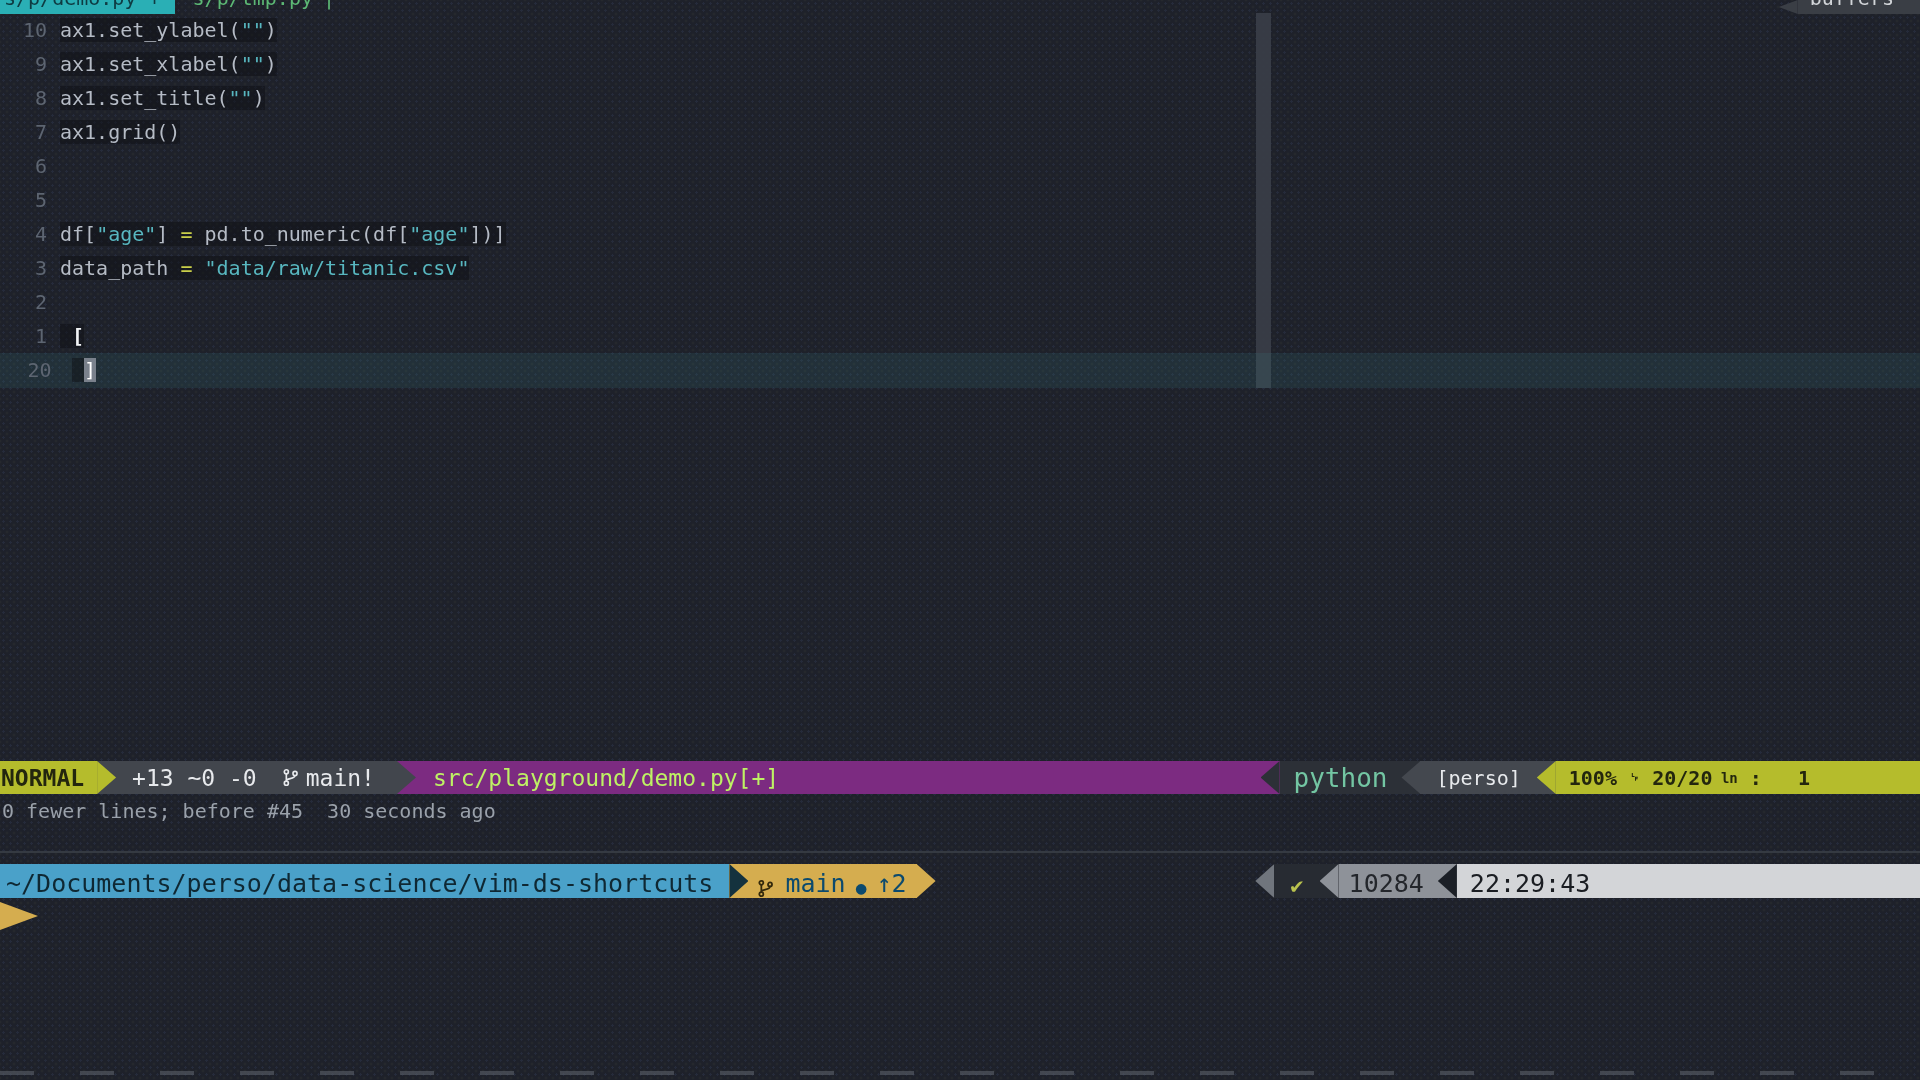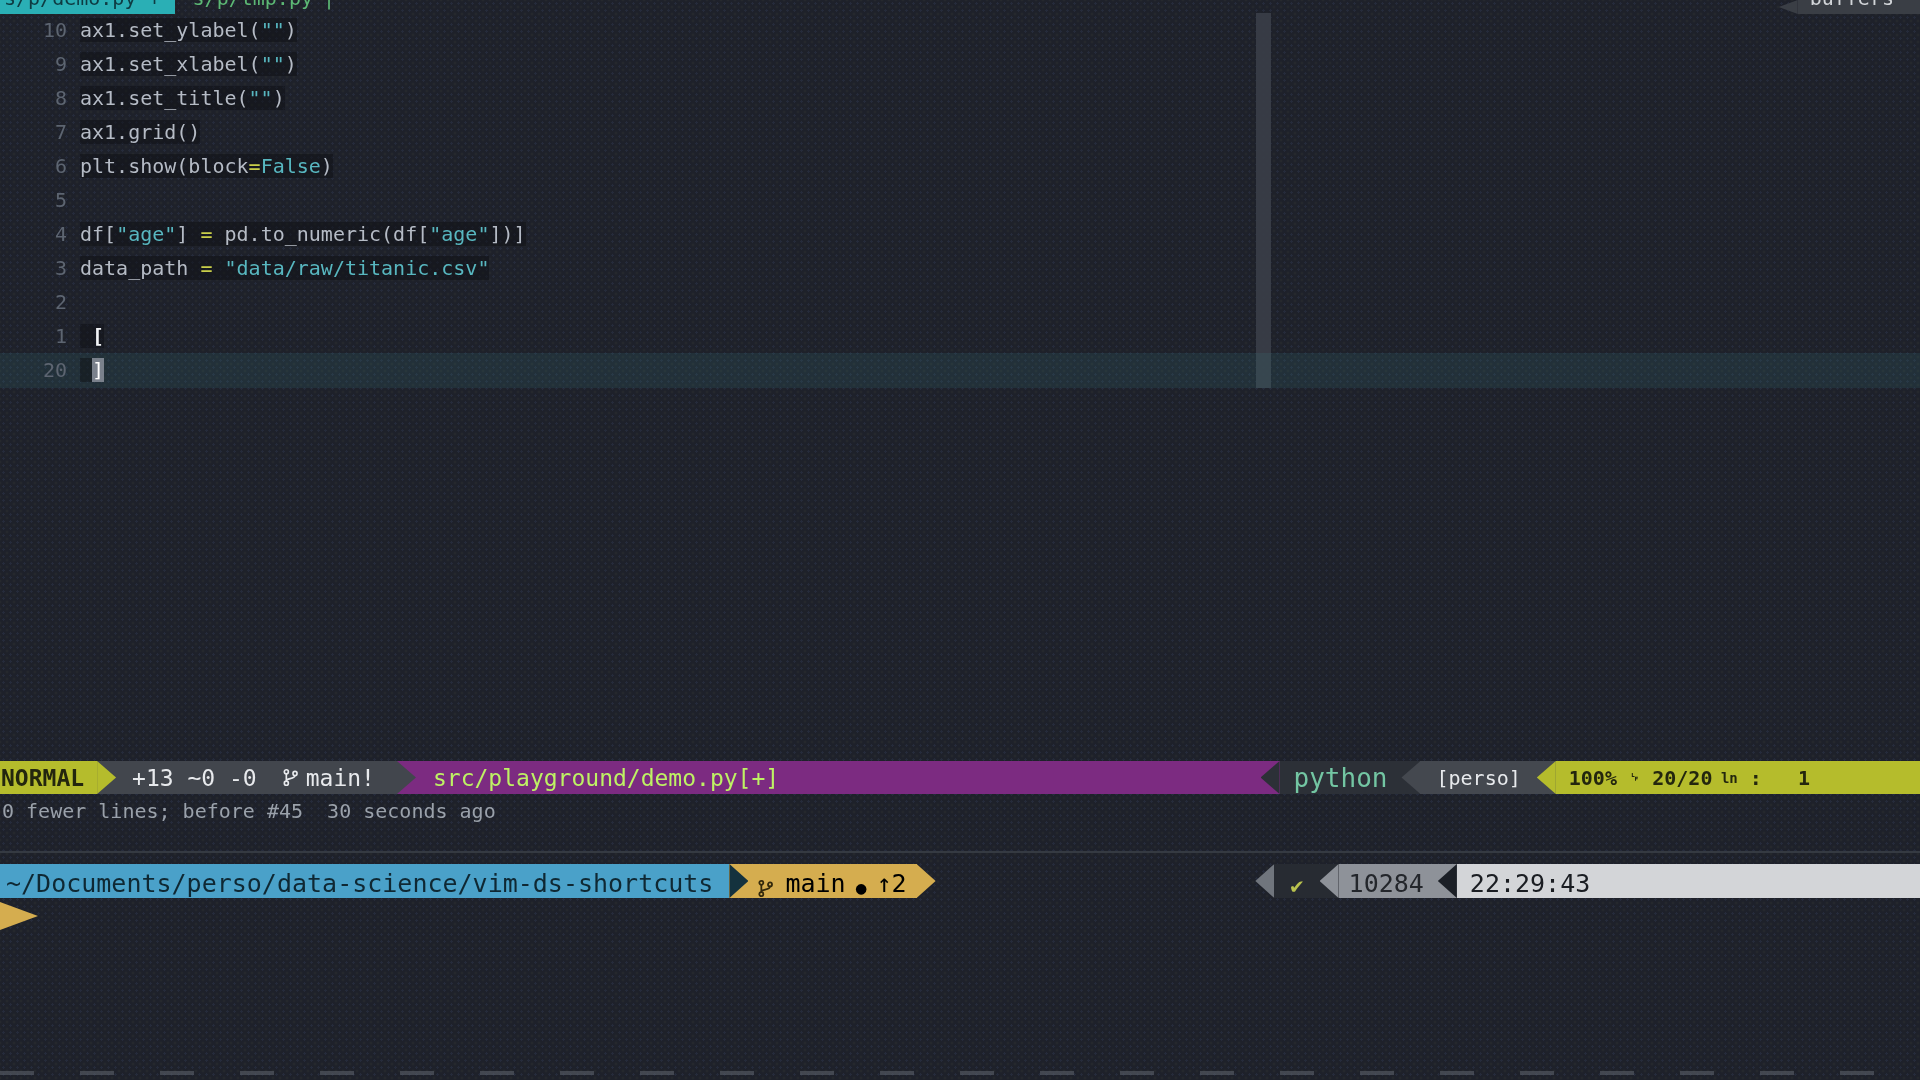--- a/index.html
+++ b/index.html
@@ -28,23 +28,23 @@
   .tab-inactive{color:#5cb874;margin-left:18px;}
   .tab-sep{color:#5cb874;margin-left:10px;}
   .tab-right{margin-left:auto;display:flex;height:14px;}
   .buffers-seg{background:#3a3e45;color:#d2d5d9;padding:0 26px 0 12px;}
   .tab-right .sep{height:14px;}
 
   
   .editor{position:absolute;top:13px;left:0;right:0;height:375px;font-size:20px;}
   .colorcolumn{position:absolute;left:1256px;top:0;width:15px;height:375px;background:#3a3e48;opacity:.9;}
   .cursorline{position:absolute;left:0;top:340px;width:1920px;height:35px;background:rgba(58,128,134,0.16);}
-  .crow{position:relative;height:34px;line-height:34px;display:flex;padding-left:20px;}
+  .crow{position:relative;height:34px;line-height:34px;display:flex;}
   .gut{flex:0 0 57px;color:#5d6571;text-align:right;padding-right:0;box-sizing:border-box;padding-right:10px;}
-  .crow.cur .gut{text-align:right;padding-left:8px;}
+  .crow.cur .gut{text-align:center;padding-left:8px;margin-left:12px;}
   .ctext{padding-left:3px;}
   .txtbg{background:rgba(13,15,20,0.5);}
   .tk-fg{color:#b5bbc5;}
   .tk-str{color:#58b7c0;}
   .tk-kw{color:#58b7c0;}
   .tk-op{color:#c9cf4a;}
   .tk-bright{color:#f2f4f6;font-weight:bold;}
   .tk-cursor{background:#7a818c;color:#ffffff;}
 
   
@@ -68,21 +68,21 @@
   .msgline{position:absolute;top:794px;left:2px;height:34px;line-height:34px;font-size:20px;color:#9aa1aa;}
 
   
   .hrule{position:absolute;top:851px;left:0;width:1920px;height:2px;background:#3a3e46;opacity:.85;}
 
   
   .prow{position:absolute;top:864px;left:0;right:0;height:34px;display:flex;align-items:stretch;font-size:25px;}
   .prow>div{display:flex;align-items:flex-end;}
   .seg-path{background:#4aa1c9;color:#0f2833;padding:0 16px 0 6px;}
   .p-sep1{background:#d5ad4f;} .p-sep1 i{background:#14323e;}
-  .seg-git{background:#d5ad4f;color:#000000;padding:0 10px 0 4px;}
+  .seg-git{background:#d5ad4f;color:#0c4a6e;padding:0 10px 0 4px;}
   .seg-git .branch-ico{margin:0 10px 0 4px;}
   .seg-git .dot{font-size:18px;margin:0 10px;}
   .p-sep2{background:transparent;} .p-sep2 i{background:#d5ad4f;}
   .rspacer{flex:1 1 auto;}
   .rp-sep0 i{background:#70757d;}
   .seg-check{background:#272b32;color:#b9c24e;padding:0 16px;font-size:22px;}
   .rp-sep1{background:#272b32;} .rp-sep1 i{background:#8e9299;}
   .seg-counter{background:#8e9299;color:#23262b;padding:9px 14px 0 10px;}
   .rp-sep2{background:#8e9299;} .rp-sep2 i{background:#1b1f26;}
   .seg-time{background:#d3d5d8;color:#1a1d22;padding:0 10px 0 13px;flex:1 0 auto;}
@@ -133,21 +133,20 @@
         <div class="crow">
           <span class="gut">8</span>
           <span class="ctext"><span class="txtbg"><span class="tk-fg">ax1.set_title(</span><span class="tk-str">""</span><span class="tk-fg">)</span></span></span>
         </div>
         <div class="crow">
           <span class="gut">7</span>
           <span class="ctext"><span class="txtbg"><span class="tk-fg">ax1.grid()</span></span></span>
         </div>
         <div class="crow">
           <span class="gut">6</span>
-          <span class="ctext"><span class="txtbg"><span class="tk-fg">plt.show(block</span><span class="tk-op">=</span><span class="tk-kw">False</span><span class="tk-fg">)</span></span></span>
         </div>
         <div class="crow">
           <span class="gut">5</span>
           <span class="ctext"></span>
         </div>
         <div class="crow">
           <span class="gut">4</span>
           <span class="ctext"><span class="txtbg"><span class="tk-fg">df[</span><span class="tk-str">"age"</span><span class="tk-fg">] </span><span class="tk-op">=</span><span class="tk-fg"> pd.to_numeric(df[</span><span class="tk-str">"age"</span><span class="tk-fg">])]</span></span></span>
         </div>
         <div class="crow">

